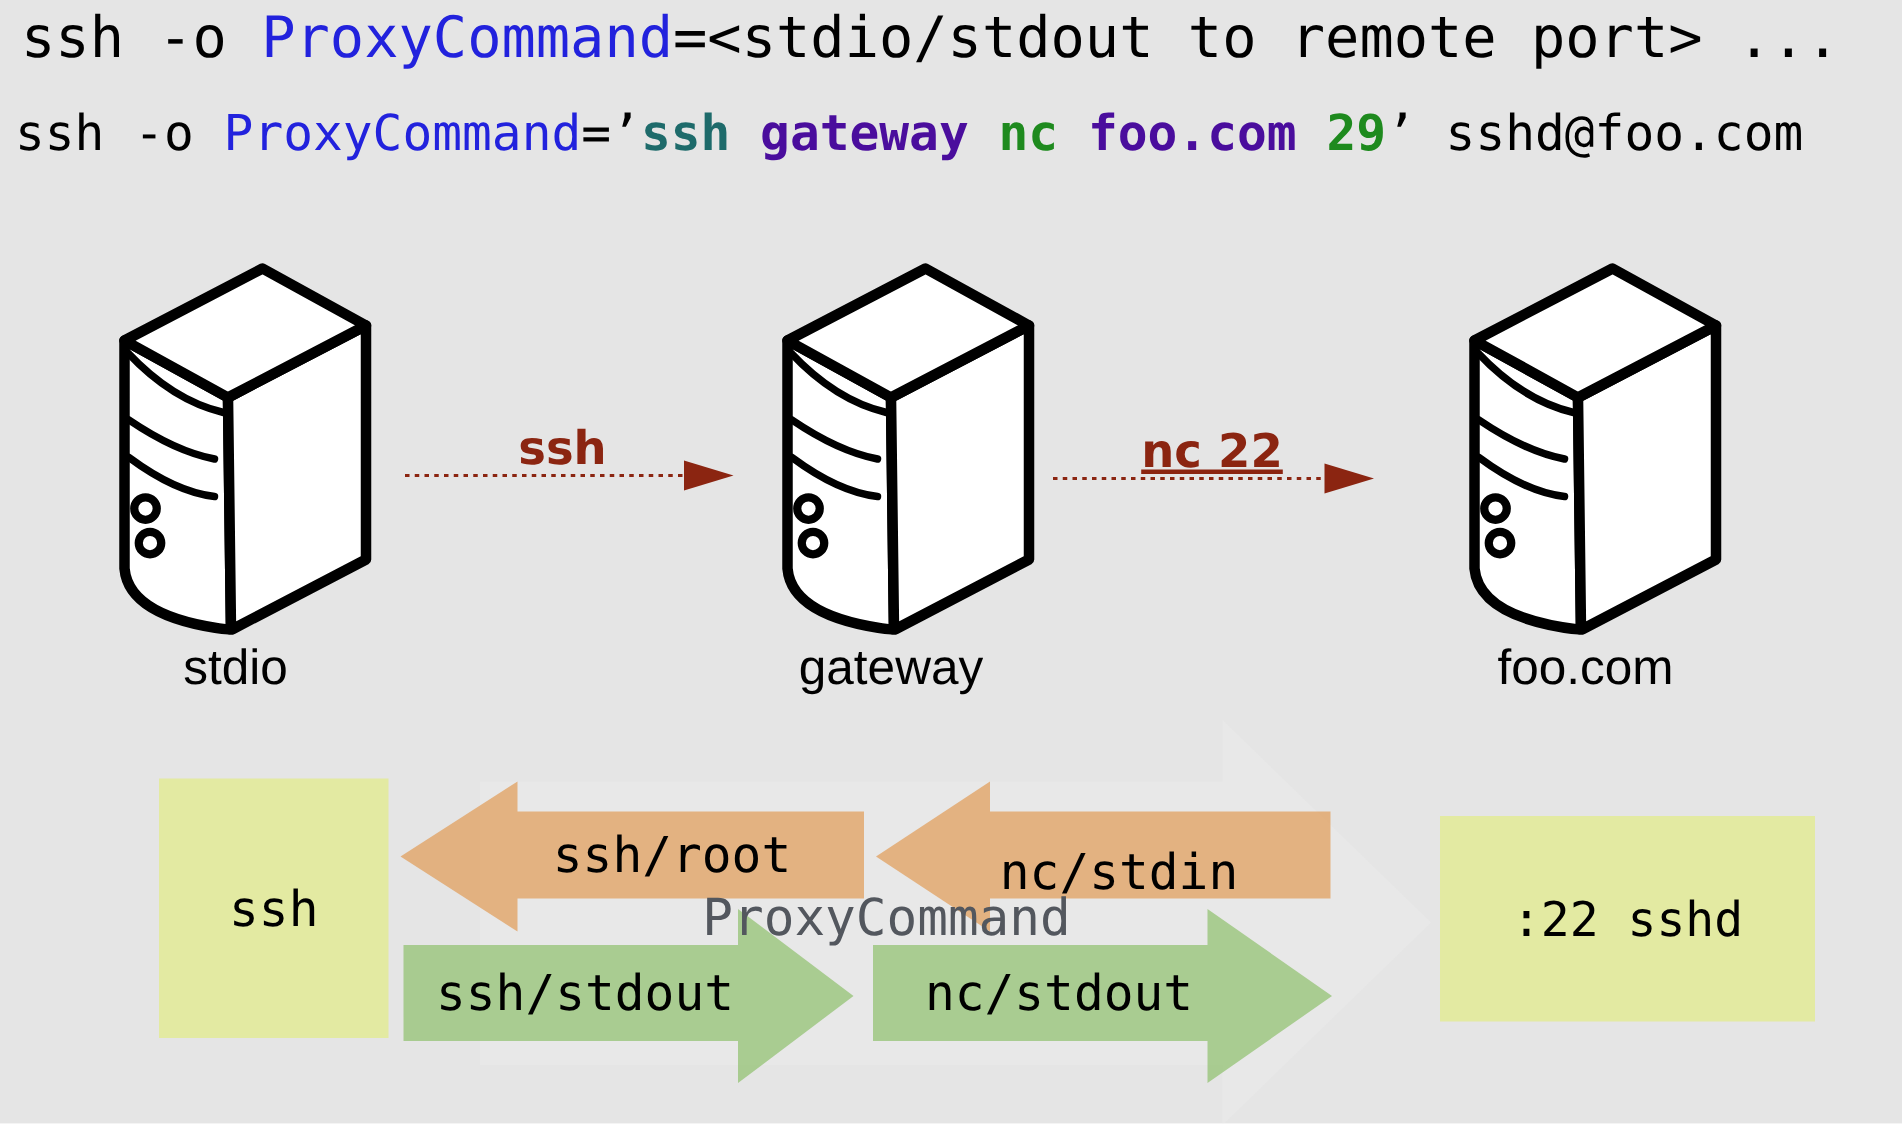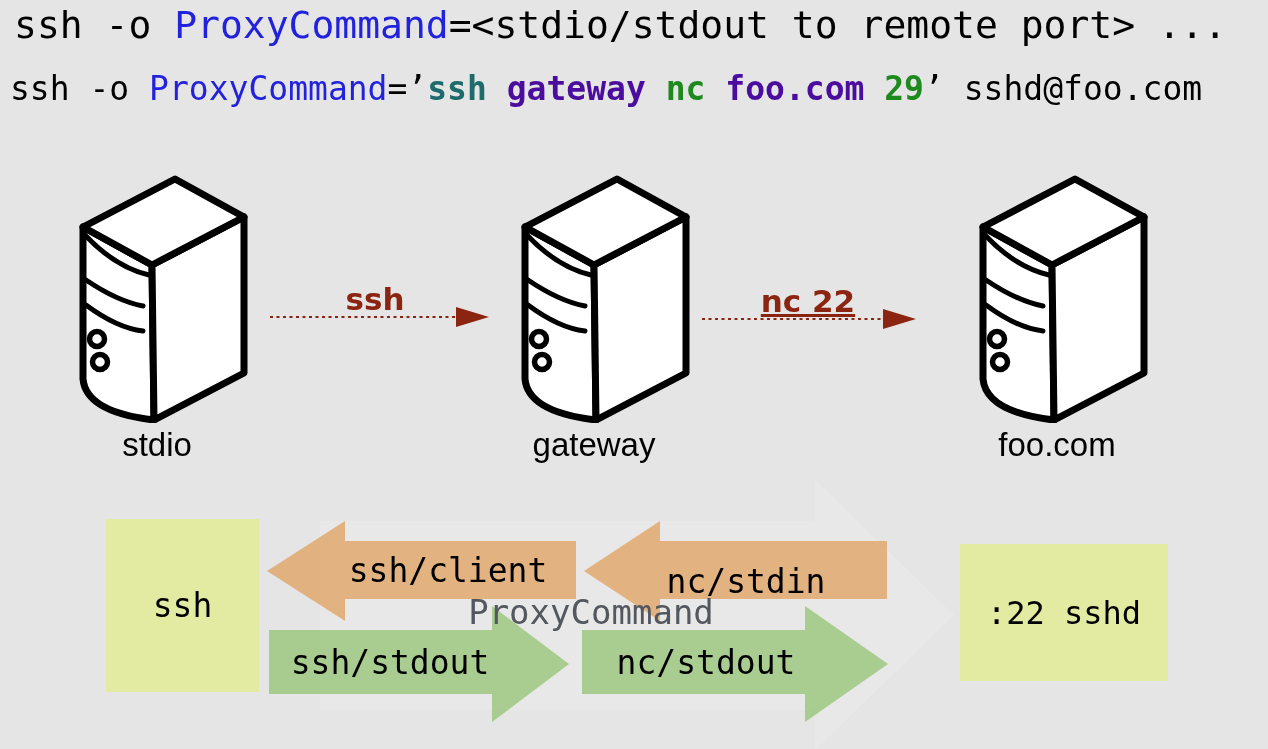--- a/index.html
+++ b/index.html
@@ -16,21 +16,21 @@
   .server{position:absolute;width:172px;height:250px;}
   .server-label{position:absolute;top:426px;transform:translateX(-50%);
       font-family:"Liberation Sans", sans-serif;font-size:33px;color:#000;white-space:pre;}
   .conn-label{position:absolute;transform:translate(-50%,-50%);
       font-family:"DejaVu Sans", sans-serif;font-weight:bold;font-size:31px;
       color:var(--accent-red);white-space:pre;}
   svg.layer{position:absolute;left:0;top:0;}
   .flow-box{position:absolute;background:var(--box-green);display:flex;
       align-items:center;justify-content:center;font-size:32px;color:#000;white-space:pre;}
   #box-client{left:106px;top:519px;width:153px;height:173px;font-size:33px;}
-  #box-server{left:960px;top:544px;width:208px;height:137px;}
+  #box-server{left:960px;top:544px;width:250px;height:137px;}
   .flow-label{position:absolute;transform:translate(-50%,-50%);font-size:33px;
       color:#000;white-space:pre;}
   #proxy-label{position:absolute;transform:translate(-50%,-50%);left:591px;top:612px;
       font-size:34px;color:var(--proxy-gray);white-space:pre;}
   .srv path, .srv circle{stroke:#000;stroke-linejoin:round;stroke-linecap:round;}
 </style>
 </head>
 <body>
 
 <div id="stage">
@@ -93,19 +93,19 @@
   <div class="flow-box" id="box-server"><span>:22 sshd</span></div>
 
   <svg class="layer" width="1268" height="749" viewBox="0 0 1268 749">
     <polygon points="320,521 815,521 815,480 954,615 815,750 815,710 320,710" fill="#e8e8e8"></polygon>
     <polygon points="576,541 345,541 345,521 267,571 345,621 345,599 576,599" fill="rgba(224,146,66,0.62)"></polygon>
     <polygon points="887,541 660,541 660,521 584,571 660,621 660,599 887,599" fill="rgba(224,146,66,0.62)"></polygon>
     <polygon points="269,630 492,630 492,606 569,664 492,722 492,694 269,694" fill="rgba(126,185,86,0.60)"></polygon>
     <polygon points="582,630 805,630 805,606 888,664 805,722 805,694 582,694" fill="rgba(126,185,86,0.60)"></polygon>
   </svg>
 
-  <div class="flow-label" style="left:448px;top:570px;">ssh/client</div>
+  <div class="flow-label" style="left:448px;top:570px;">ssh/root</div>
   <div class="flow-label" style="left:746px;top:570px;margin-top:11px;">nc/stdin</div>
   <div class="flow-label" style="left:390px;top:662px;">ssh/stdout</div>
   <div class="flow-label" style="left:706px;top:662px;">nc/stdout</div>
   <div id="proxy-label">ProxyCommand</div>
 
 </div>
 
 </body></html>

